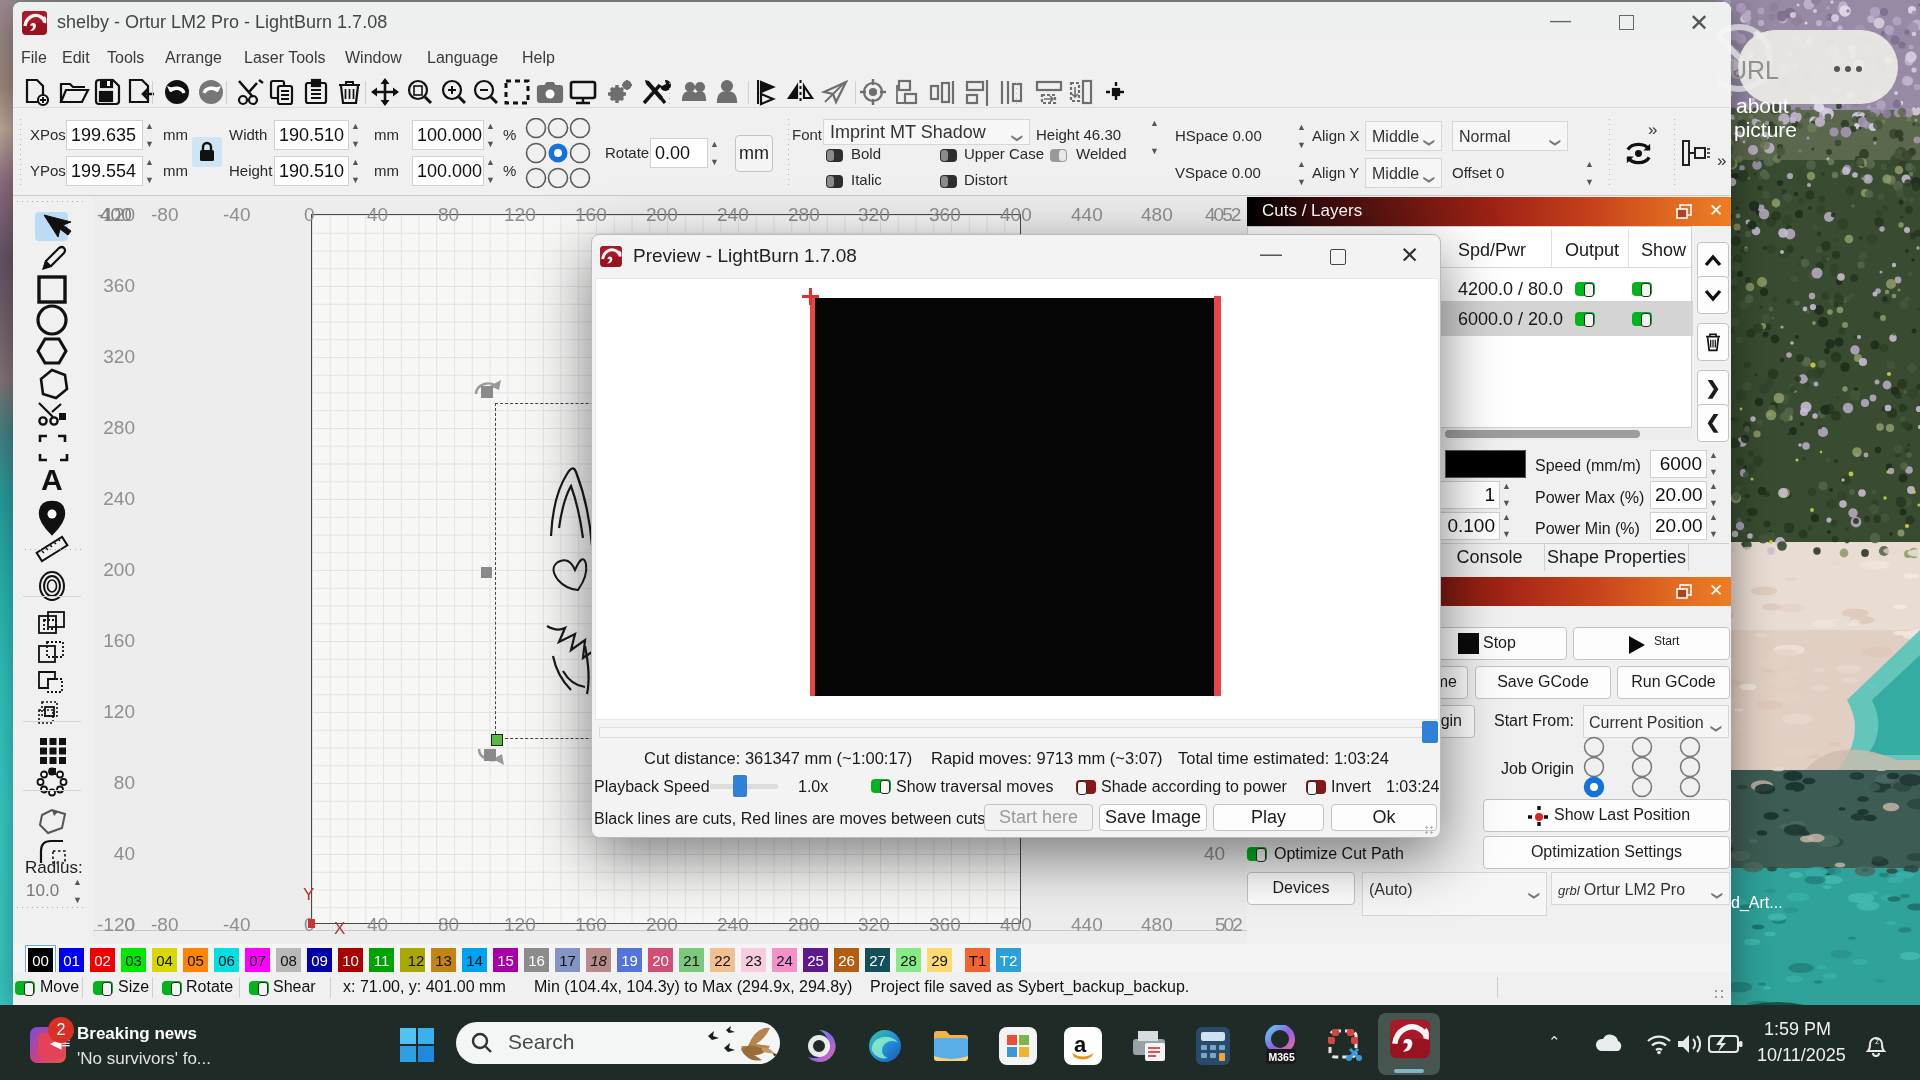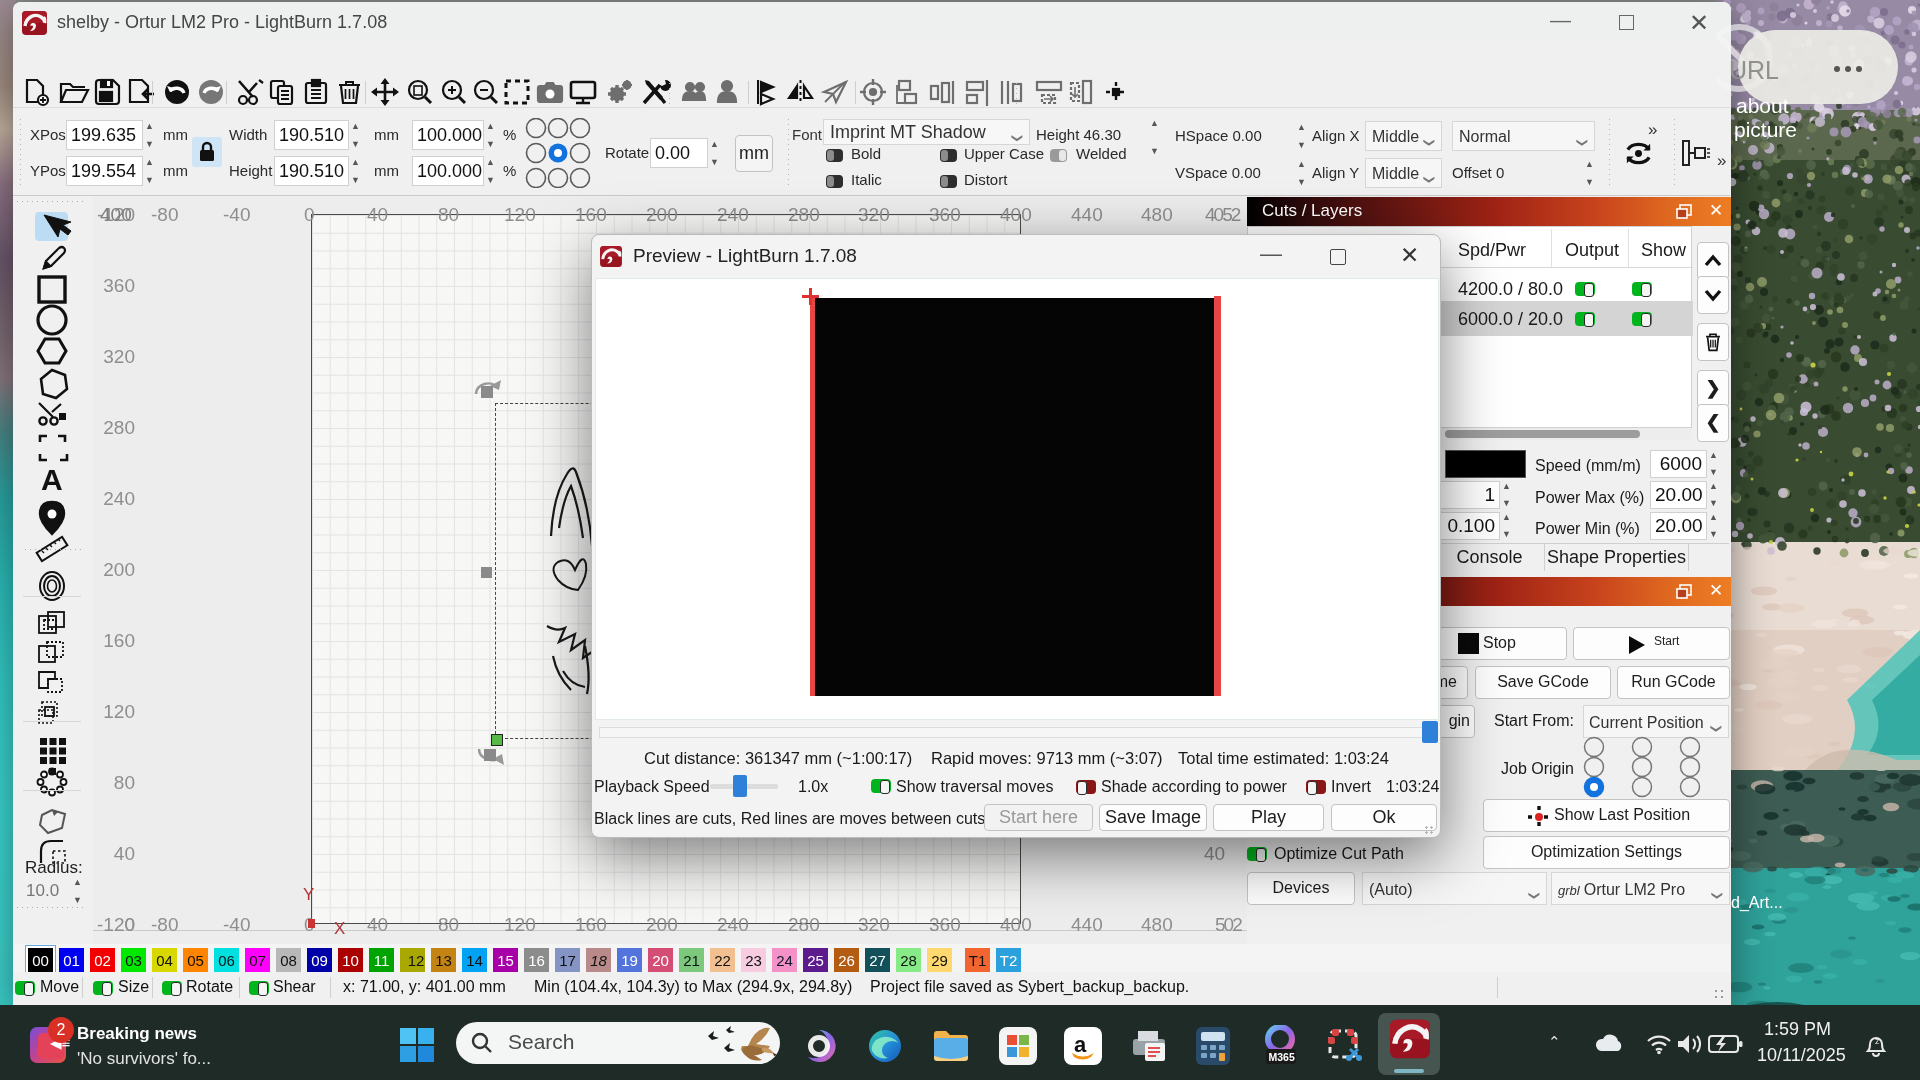--- a/index.html
+++ b/index.html
@@ -976,20 +976,30 @@
         <path d="M0 4 a4 4 0 0 1 4 -4 h17 a4 4 0 0 1 4 4 v8 h-25 z" fill="#a81a27"></path>
         <path d="M3 15 C4 6 13 2 19 6 C22 8 23 10 22.5 12" fill="none" stroke="#f4f4f4" stroke-width="3.4"></path>
         <path d="M22.5 5 q2.5 2 1.5 6 l-3.5 -1.5 q1 -2.5 2 -4.5 z" fill="#f4f4f4"></path>
         <path d="M8 20 q5.5 0 6 -5 q0 -3.5 -3.5 -3 q-2.5 0.5 -2 3 q1.5 -1 2.5 0 q0.5 2 -3 5 z" fill="#f4f4f4"></path>
       </svg>
     <span class="txt" style="left:44px;top:10px;font-size:18px;color:#454545">shelby - Ortur LM2 Pro - LightBurn 1.7.08</span>
     <span class="txt" style="left:1537px;top:6px;font-size:21px;color:#666">—</span>
     <div class="abs" style="left:1606px;top:13px;width:15px;height:15px;border:1.6px solid #666"></div>
     <span class="txt" style="left:1676px;top:7px;font-size:24px;color:#555">✕</span>
   </div>
+  <div id="menubar">
+    <span style="left:8px">File</span>
+      <span style="left:49px">Edit</span>
+      <span style="left:94px">Tools</span>
+      <span style="left:152px">Arrange</span>
+      <span style="left:231px">Laser Tools</span>
+      <span style="left:332px">Window</span>
+      <span style="left:414px">Language</span>
+      <span style="left:509px">Help</span>
+  </div>
   <div id="tb1">
    <svg class="abs" style="left:0px;top:1px" width="1690" height="29" viewBox="0 0 1690 29" fill="none" stroke="#111" stroke-width="2.2">
 
     <g>
           <path d="M14 2 h10 l6 6 v16 h-16 z"></path>
           <circle cx="30" cy="22" r="5" fill="#fff"></circle>
           <path d="M27 22 h6 M30 19 v6" stroke-width="1.8"></path>
         </g>
     <g transform="translate(46,0)">
           <path d="M2 24 V6 h9 l3 3 h12 M2 24 l5 -12 h22 l-6 12 z"></path>
@@ -1220,21 +1230,21 @@
     <div class="tglon" style="left:1037px;top:40px"></div>
       <span class="lbl" style="left:1063px;top:36px">Welded</span>
     <span class="lbl" style="left:1162px;top:18px">HSpace 0.00</span>
       <div class="spin" style="left:1282px;top:12px"></div>
     <span class="lbl" style="left:1162px;top:55px">VSpace 0.00</span>
       <div class="spin" style="left:1282px;top:49px"></div>
     <span class="lbl" style="left:1299px;top:18px">Align X</span>
     <div class="combo" style="left:1352px;top:12px;width:77px">Middle</div>
     <span class="lbl" style="left:1299px;top:55px">Align Y</span>
     <div class="combo" style="left:1352px;top:49px;width:77px">Middle</div>
-    <div class="combo" style="left:1439px;top:12px;width:143px">Normal</div>
+    <div class="combo" style="left:1439px;top:12px;width:116px">Normal</div>
     <span class="lbl" style="left:1439px;top:55px">Offset 0</span>
       <div class="spin" style="left:1570px;top:49px"></div>
     <div class="dotsep" style="left:1595px;top:8px;height:72px"></div>
     <span class="txt" style="left:1635px;top:11px;font-size:17px;color:#333">»</span>
     <svg class="abs" style="left:1609px;top:28px" width="33" height="33" viewBox="0 0 34 34">
         <path d="M6 13 a12 9 0 0 1 22 0" fill="none" stroke="#111" stroke-width="3.4"></path>
         <path d="M29 7 v7 h-7 z" fill="#111"></path>
         <path d="M28 21 a12 9 0 0 1 -22 0" fill="none" stroke="#111" stroke-width="3.4"></path>
         <path d="M5 27 v-7 h7 z" fill="#111"></path>
         <circle cx="17" cy="17" r="3.6" fill="#111"></circle>
@@ -1543,21 +1553,21 @@
   </div>
   <div class="btn" style="left:326px;top:50px;width:157px;height:33px">
     <svg class="abs" style="left:52px;top:6px" width="22" height="22" viewBox="0 0 22 22">
         <path d="M3 2 L19 11 L3 20 z" fill="#0a0a0a"></path>
       </svg>
     <span class="txt" style="left:80px;top:6px;font-size:12px">Start</span>
   </div>
   <div class="btn" style="left:160px;top:89px;width:61px;height:33px;text-align:right;padding-right:10px;line-height:30px;font-size:16px">me</div>
   <div class="btn" style="left:228px;top:89px;width:136px;height:33px;line-height:30px;font-size:16px">Save GCode</div>
   <div class="btn" style="left:370px;top:89px;width:113px;height:33px;line-height:30px;font-size:16px">Run GCode</div>
-  <div class="btn" style="left:168px;top:128px;width:60px;height:33px;text-align:right;padding-right:4px;line-height:30px;font-size:16px">gin</div>
+  <div class="btn" style="left:168px;top:128px;width:60px;height:33px;text-align:right;padding-right:12px;line-height:30px;font-size:16px">gin</div>
   <span class="txt" style="left:247px;top:135px;font-size:16px">Start From:</span>
   <div class="combo" style="left:336px;top:128px;width:146px;height:33px;font-size:16px;line-height:29px;padding:2px 5px">Current Position</div>
   <span class="txt" style="left:254px;top:183px;font-size:16px">Job Origin</span>
   <svg class="abs" style="left:336px;top:159px" width="118" height="62" viewBox="0 0 118 62" fill="none" stroke="#777" stroke-width="1.5">
     <circle cx="11" cy="11" r="9.5"></circle>
       <circle cx="59" cy="11" r="9.5"></circle>
       <circle cx="107" cy="11" r="9.5"></circle>
     <circle cx="11" cy="31" r="9.5"></circle>
       <circle cx="59" cy="31" r="9.5"></circle>
       <circle cx="107" cy="31" r="9.5"></circle>
@@ -1571,21 +1581,21 @@
         <path d="M12 1 v6 M12 17 v6 M1 12 h6 M17 12 h6" stroke="#111" stroke-width="3.4" stroke-dasharray="4 2.5"></path>
         <path d="M8 12 a4 4 0 0 1 8 0 a4 4 0 0 1 -8 0" fill="#d22"></path>
       </svg>
     <span class="txt" style="left:70px;top:6px;font-size:16px">Show Last Position</span>
   </div>
   <div class="btn" style="left:236px;top:259px;width:247px;height:33px;line-height:30px;font-size:16px">Optimization Settings</div>
   <span class="txt" style="left:-43px;top:266px;font-size:19px;color:#8e8e8e">40</span>
   <div class="tgreen" style="left:0px;top:270px"></div>
   <span class="txt" style="left:27px;top:268px;font-size:16px">Optimize Cut Path</span>
   <div class="btn" style="left:0px;top:295px;width:108px;height:33px;line-height:30px;font-size:16px">Devices</div>
-  <div class="combo" style="left:115px;top:295px;width:185px;height:33px;font-size:16px;line-height:29px">(Auto)</div>
+  <div class="combo" style="left:115px;top:295px;width:185px;height:44px;font-size:16px;line-height:29px">(Auto)</div>
   <div class="combo" style="left:304px;top:295px;width:179px;height:33px;font-size:16px;line-height:29px"><i style="font-size:13px;font-style:italic;margin-right:4px">grbl</i>Ortur LM2 Pro</div>
 </div>
 <div id="dlg">
   <svg class="abs" style="left:8px;top:11px" width="22" height="21" viewBox="0 0 25 24">
       <rect x="0" y="0" width="25" height="24" rx="4" fill="#99121f"></rect>
       <path d="M0 4 a4 4 0 0 1 4 -4 h17 a4 4 0 0 1 4 4 v8 h-25 z" fill="#a81a27"></path>
       <path d="M3 15 C4 6 13 2 19 6 C22 8 23 10 22.5 12" fill="none" stroke="#f4f4f4" stroke-width="3.4"></path>
       <path d="M22.5 5 q2.5 2 1.5 6 l-3.5 -1.5 q1 -2.5 2 -4.5 z" fill="#f4f4f4"></path>
       <path d="M8 20 q5.5 0 6 -5 q0 -3.5 -3.5 -3 q-2.5 0.5 -2 3 q1.5 -1 2.5 0 q0.5 2 -3 5 z" fill="#f4f4f4"></path>
     </svg>

